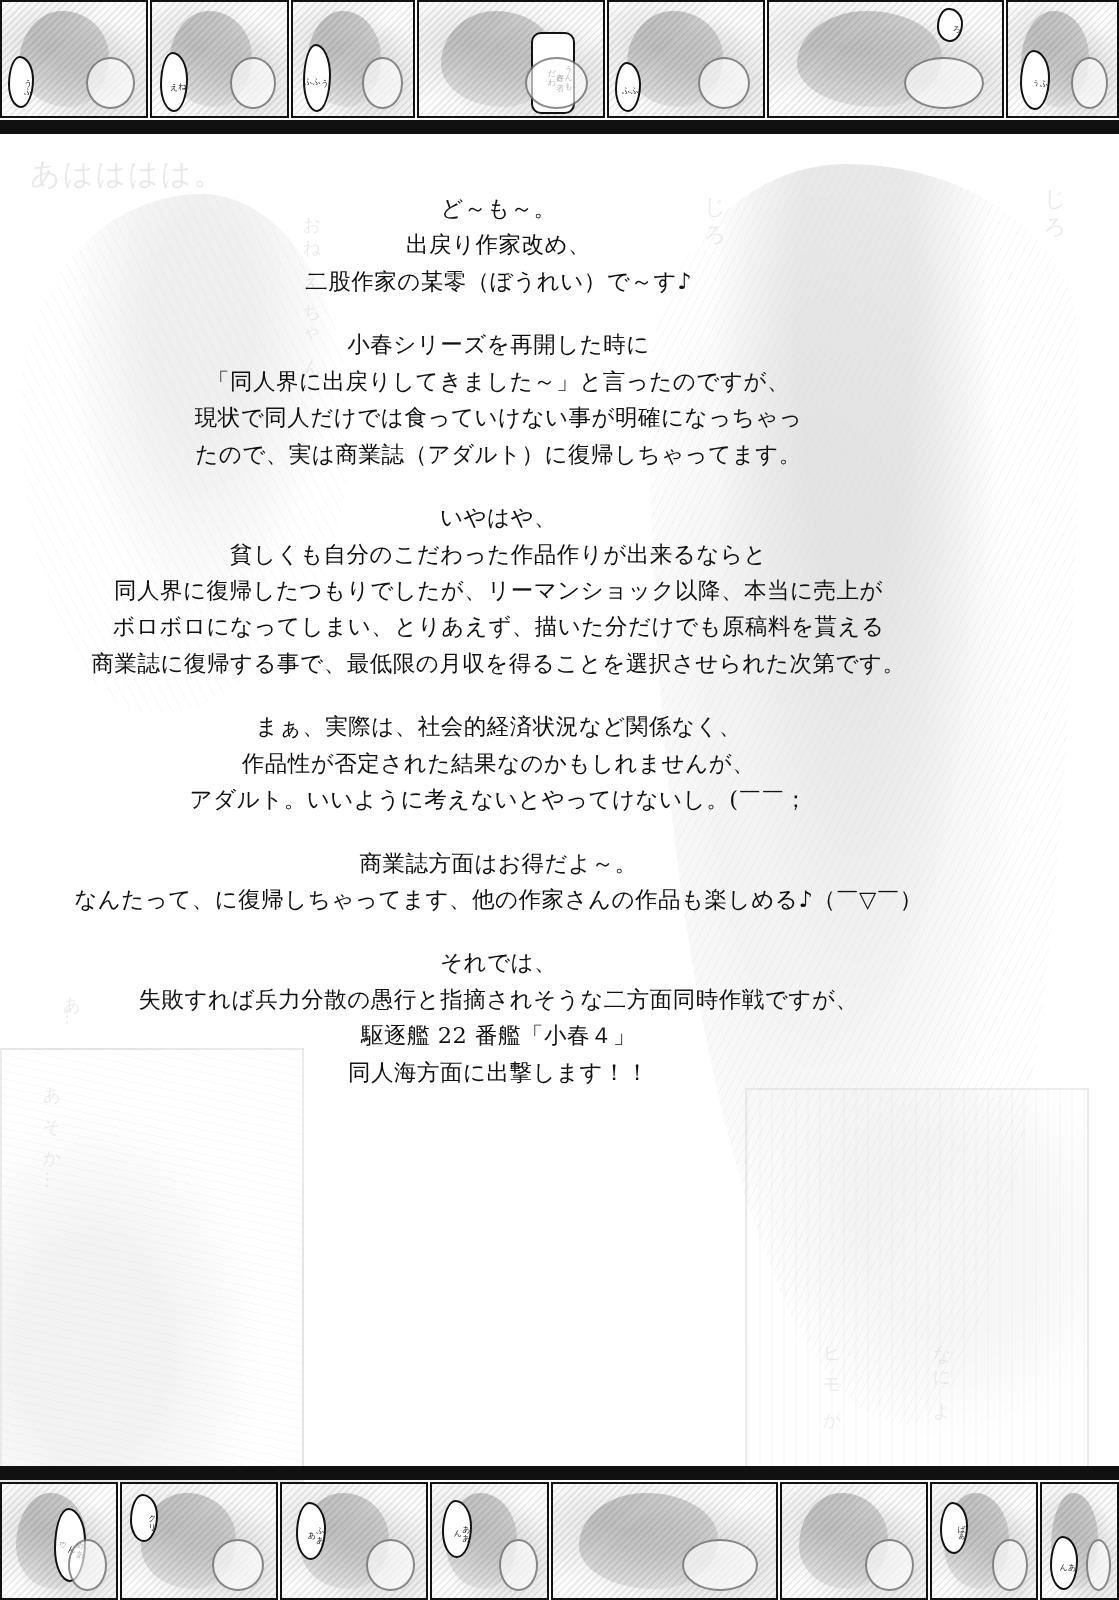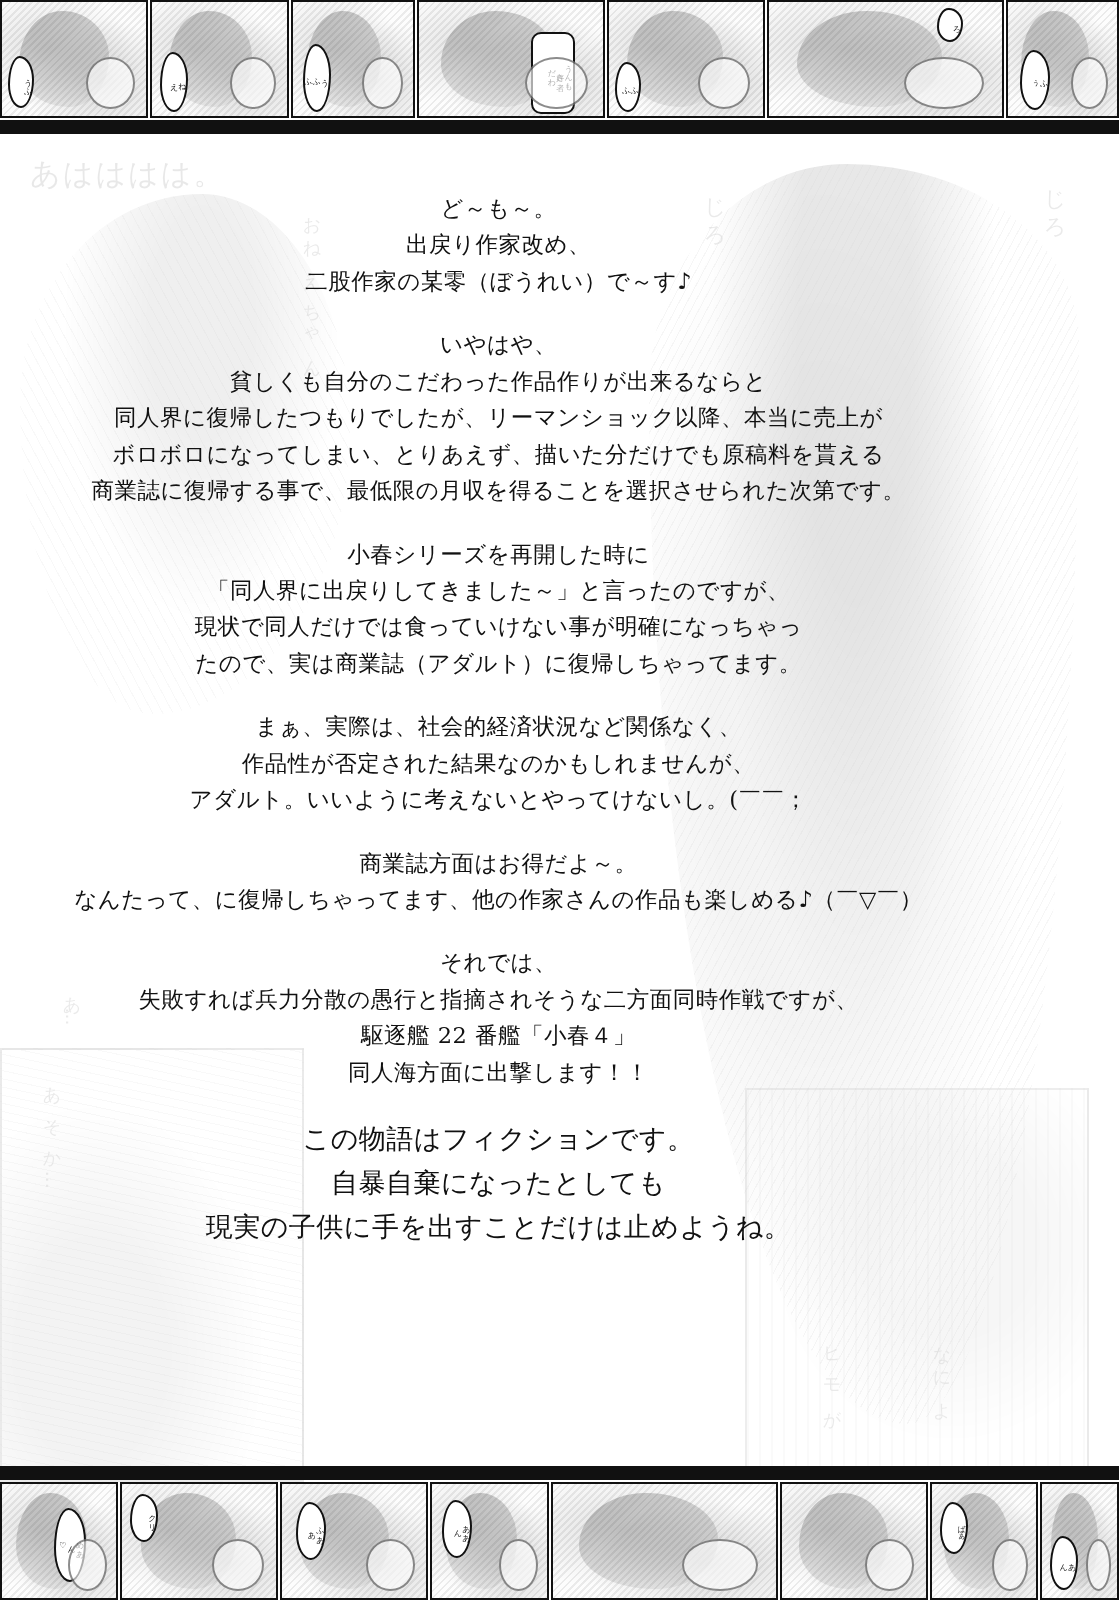--- a/index.html
+++ b/index.html
@@ -257,41 +257,38 @@
 が</div>
     <div class="bg-kana" style="left:930px;top:1200px;font-size:18px;">なに
 よ</div>
     <div class="bg-kana" style="left:60px;top:850px;font-size:18px;">あ…</div>
   </div>
 
   <div class="afterword">
     <p class="para">ど～も～。
 出戻り作家改め、
 二股作家の某零（ぼうれい）で～す♪</p>
+    <p class="para">小春シリーズを再開した時に
+「同人界に出戻りしてきました～」と言ったのですが、
+現状で同人だけでは食っていけない事が明確になっちゃっ
+たので、実は商業誌（アダルト）に復帰しちゃってます。</p>
     <p class="para">いやはや、
 貧しくも自分のこだわった作品作りが出来るならと
 同人界に復帰したつもりでしたが、リーマンショック以降、本当に売上が
 ボロボロになってしまい、とりあえず、描いた分だけでも原稿料を貰える
 商業誌に復帰する事で、最低限の月収を得ることを選択させられた次第です。</p>
-    <p class="para">小春シリーズを再開した時に
-「同人界に出戻りしてきました～」と言ったのですが、
-現状で同人だけでは食っていけない事が明確になっちゃっ
-たので、実は商業誌（アダルト）に復帰しちゃってます。</p>
     <p class="para">まぁ、実際は、社会的経済状況など関係なく、
 作品性が否定された結果なのかもしれませんが、
 アダルト。いいように考えないとやってけないし。(￣￣；</p>
     <p class="para">商業誌方面はお得だよ～。
 なんたって、に復帰しちゃってます、他の作家さんの作品も楽しめる♪（￣▽￣）</p>
     <p class="para">それでは、
 失敗すれば兵力分散の愚行と指摘されそうな二方面同時作戦ですが、
 駆逐艦 22 番艦「小春４」
 同人海方面に出撃します！！</p>
-    <p class="para big last">この物語はフィクションです。
-自暴自棄になったとしても
-現実の子供に手を出すことだけは止めようね。</p>
   </div>
 
   <div class="divider-bar divider-bottom"></div>
   <div class="strip-bottom">
     <div class="panel" style="flex-basis:120px;">
       <span class="bubble" style="left:52px;top:24px;width:26px;height:66px;">めあ
 ん
 ♡</span>
     </div>
     <div class="panel" style="flex-basis:160px;">

